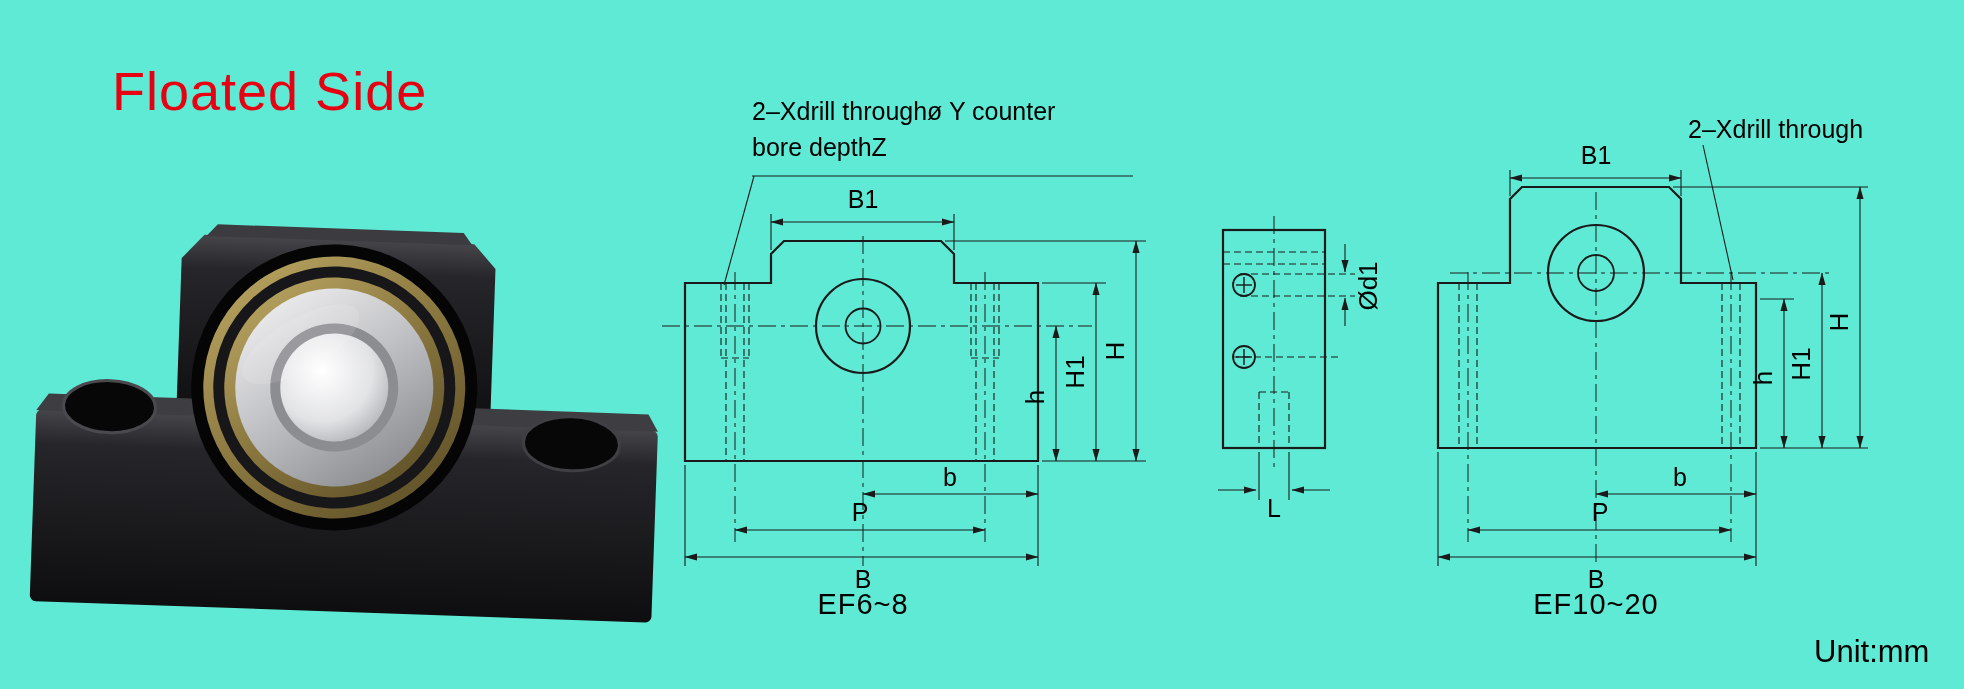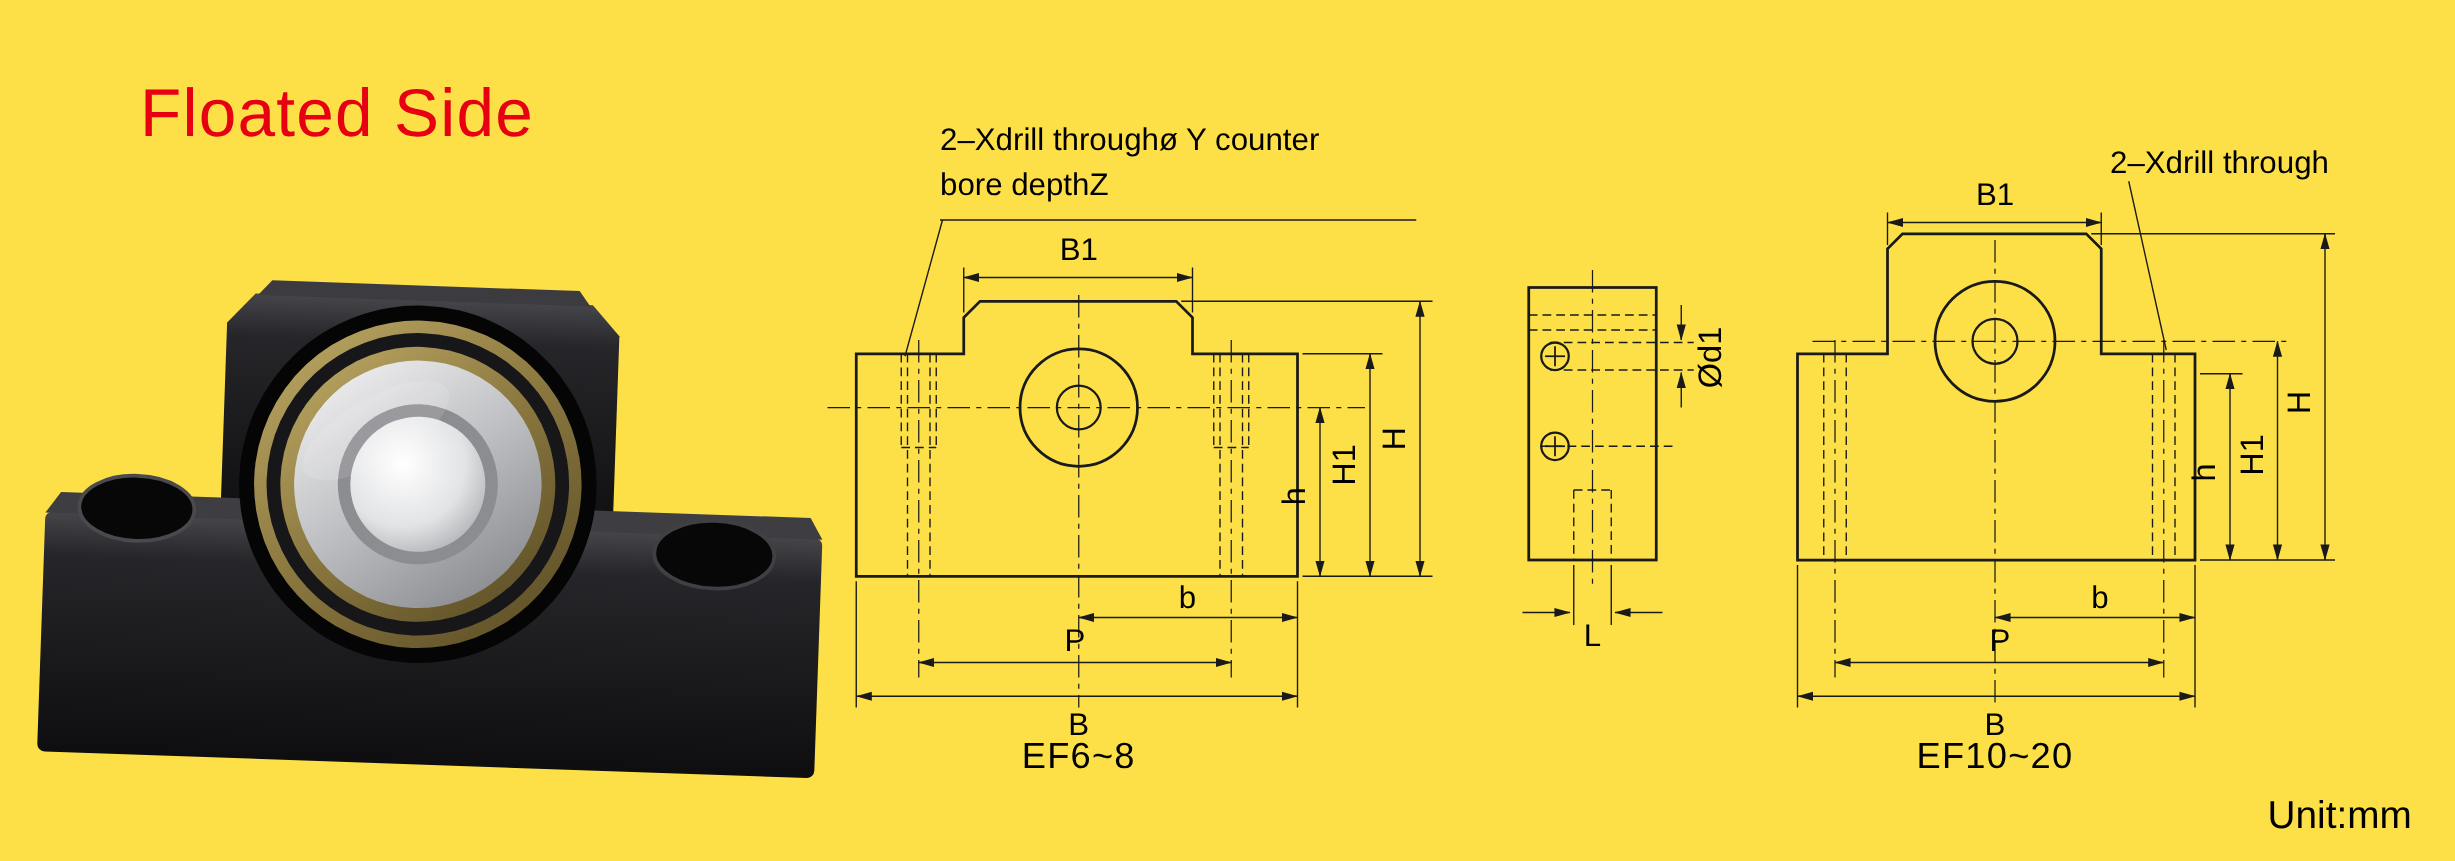--- a/index.html
+++ b/index.html
@@ -1,16 +1,16 @@
 <!DOCTYPE html>
 <html><head>
 <meta charset="utf-8">
 <style>
   html,body{margin:0;padding:0;background:#ffffff;}
-  .canvas{position:relative;width:1964px;height:689px;background:#fde047;overflow:hidden;
+  .canvas{position:relative;width:1964px;height:689px;background:#5eead4;overflow:hidden;
           font-family:"Liberation Sans",sans-serif;}
   .page-title{position:absolute;left:112px;top:64px;font-size:54px;line-height:1;
               color:#e60012;letter-spacing:1px;font-family:"Liberation Sans",sans-serif;}
   svg.sheet{position:absolute;left:0;top:0;}
   .obj{fill:none;stroke:#1a1a1a;stroke-width:2.2px;stroke-linejoin:miter;}
   .obj2{fill:none;stroke:#1a1a1a;stroke-width:1.8px;}
   .cl line{stroke:#1a1a1a;stroke-width:1px;stroke-dasharray:18 5 4 5;}
   .hid line{stroke:#1a1a1a;stroke-width:1.1px;stroke-dasharray:7 4;}
   .ext line{stroke:#1a1a1a;stroke-width:1.1px;}
   .dim line{stroke:#1a1a1a;stroke-width:1.1px;}

